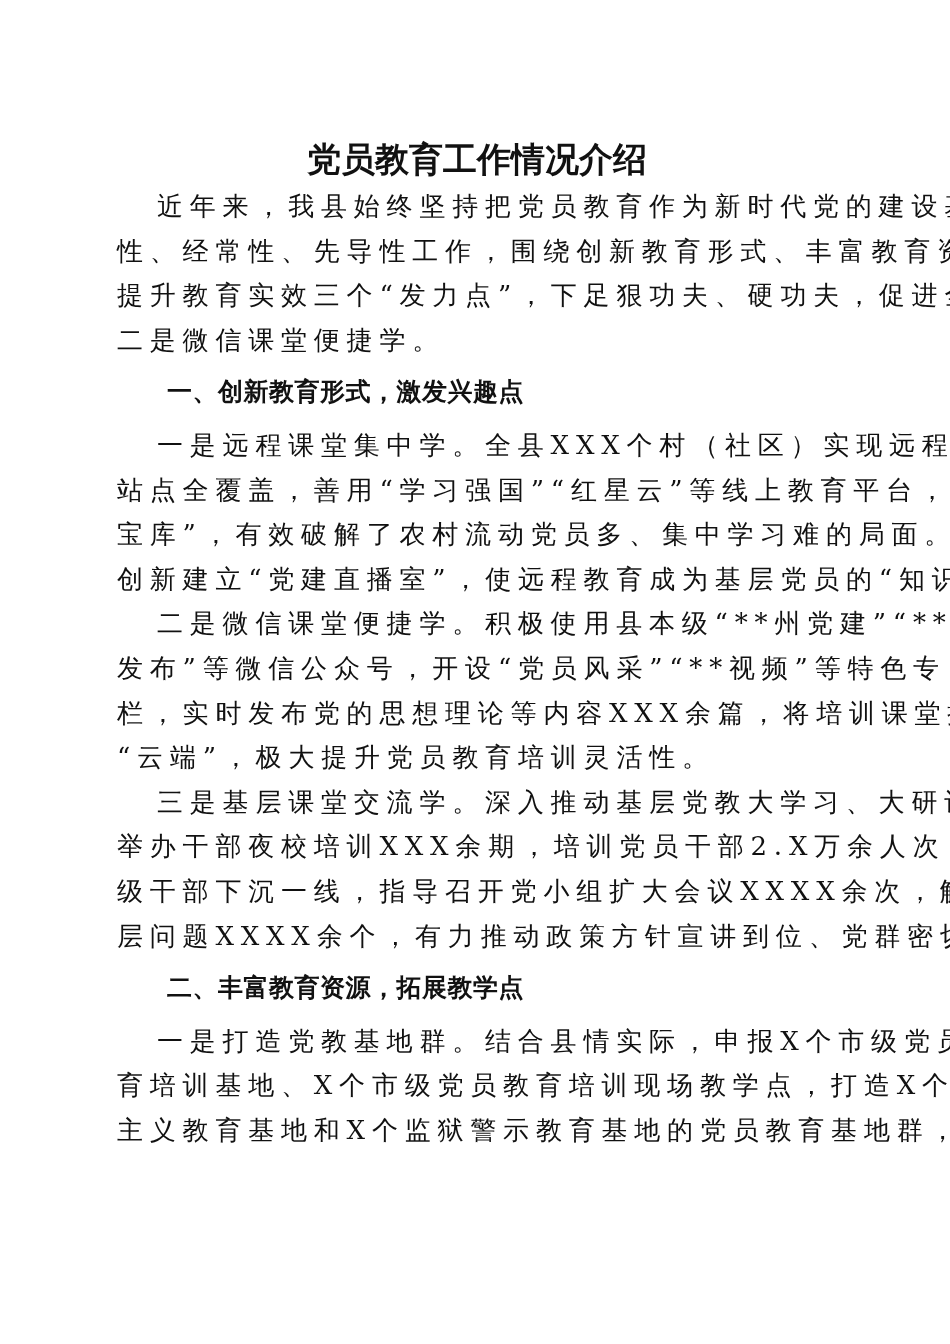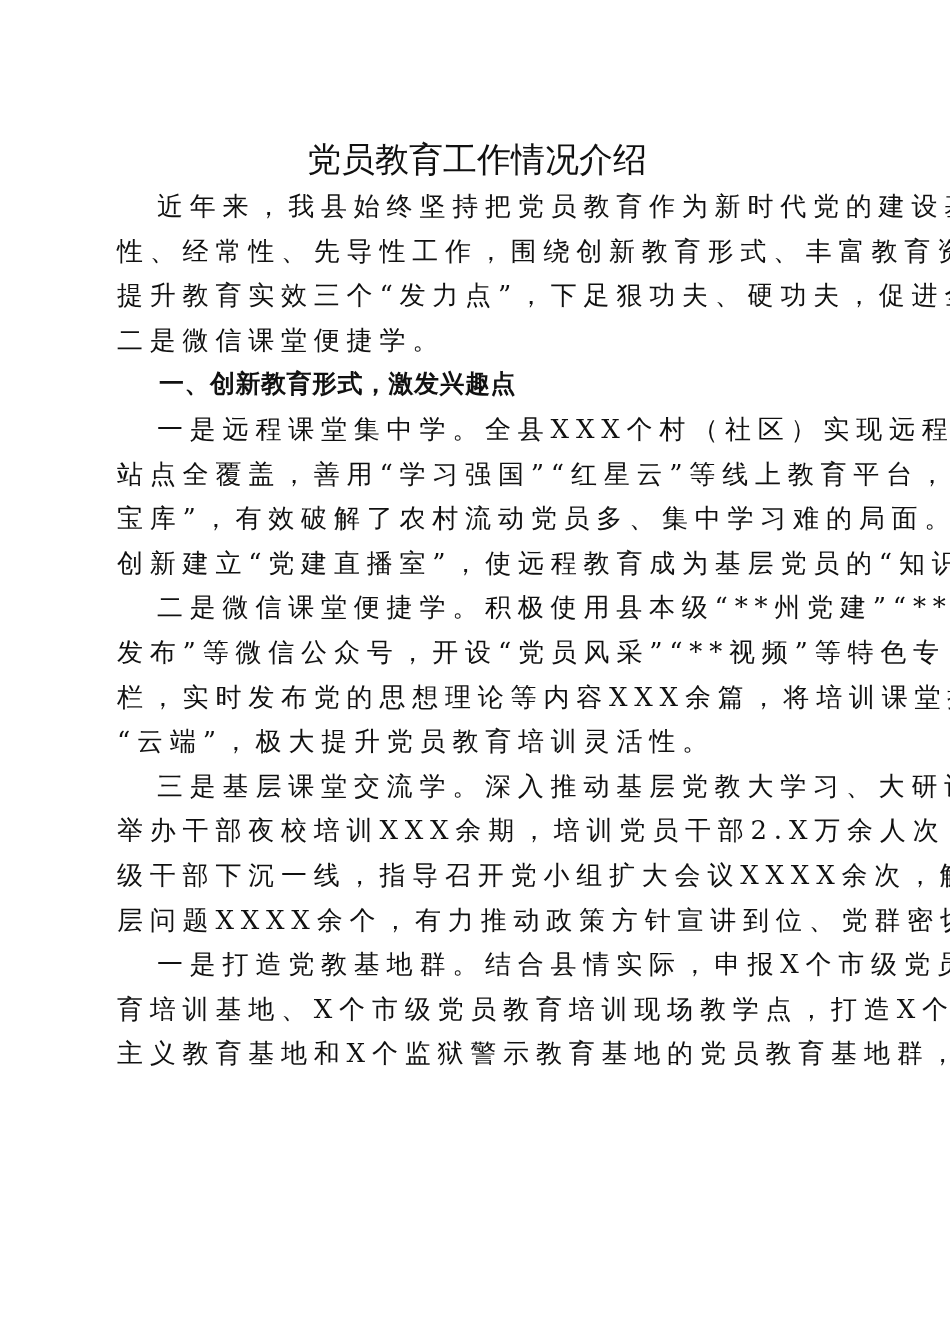--- a/index.html
+++ b/index.html
@@ -3,38 +3,38 @@
 <meta charset="utf-8">
 <style>
   html, body { margin: 0; padding: 0; background: #ffffff; }
   body { width: 950px; height: 1344px; position: relative; overflow: hidden; }
   .page {
     position: absolute; left: 117px; top: 134px; width: 720px;
     color: #111;
     font-family: "DejaVu Serif", "Liberation Serif", serif;
   }
   .title {
-    text-align: center; font-size: 34px; font-weight: normal;
+    text-align: center; font-size: 34px; font-weight: bold;
     line-height: 50px; height: 50px; margin: 0 0 0 0;
     letter-spacing: 0px;
     font-family: "DejaVu Serif", serif;
   }
   .para {
     font-size: 26px; line-height: 44.6px; margin: 0;
     text-indent: 52px; letter-spacing: 6.8px;
     text-align: justify;
     white-space: normal;
   }
   .para .line { display: block; white-space: nowrap; }
   .para .line.first { text-indent: 40px; }
   .para .line.rest { text-indent: 0; }
   .lead { font-weight: normal; }
   .heading {
     font-size: 25px; font-weight: bold; line-height: 44.6px;
-    margin: 0; padding-left: 42px; letter-spacing: 0.5px;
+    margin: 8px; padding-left: 42px; letter-spacing: 0.5px;
     font-family: "DejaVu Sans", sans-serif;
   }
 </style>
 </head>
 <body>
 
 <div class="page">
   <h1 class="title">党员教育工作情况介绍</h1>
 
   <div class="para">
@@ -60,19 +60,20 @@
     <span class="line rest">“云端”，极大提升党员教育培训灵活性。</span>
   </div>
 
   <div class="para">
     <span class="line first"><span class="lead">三是基层课堂交流学。</span><span>深入推动基层党教大学习、大研讨，</span></span>
     <span class="line rest">举办干部夜校培训XXX余期，培训党员干部2.X万余人次；三</span>
     <span class="line rest">级干部下沉一线，指导召开党小组扩大会议XXXX余次，解决基</span>
     <span class="line rest">层问题XXXX余个，有力推动政策方针宣讲到位、党群密切联系</span>
   </div>
 
+  <h2 class="heading">二、丰富教育资源，拓展教学点</h2>
 
   <div class="para">
     <span class="line first"><span class="lead">一是打造党教基地群。</span><span>结合县情实际，申报X个市级党员教</span></span>
     <span class="line rest">育培训基地、X个市级党员教育培训现场教学点，打造X个爱国</span>
     <span class="line rest">主义教育基地和X个监狱警示教育基地的党员教育基地群，目</span>
   </div>
 </div>
 
 </body></html>

